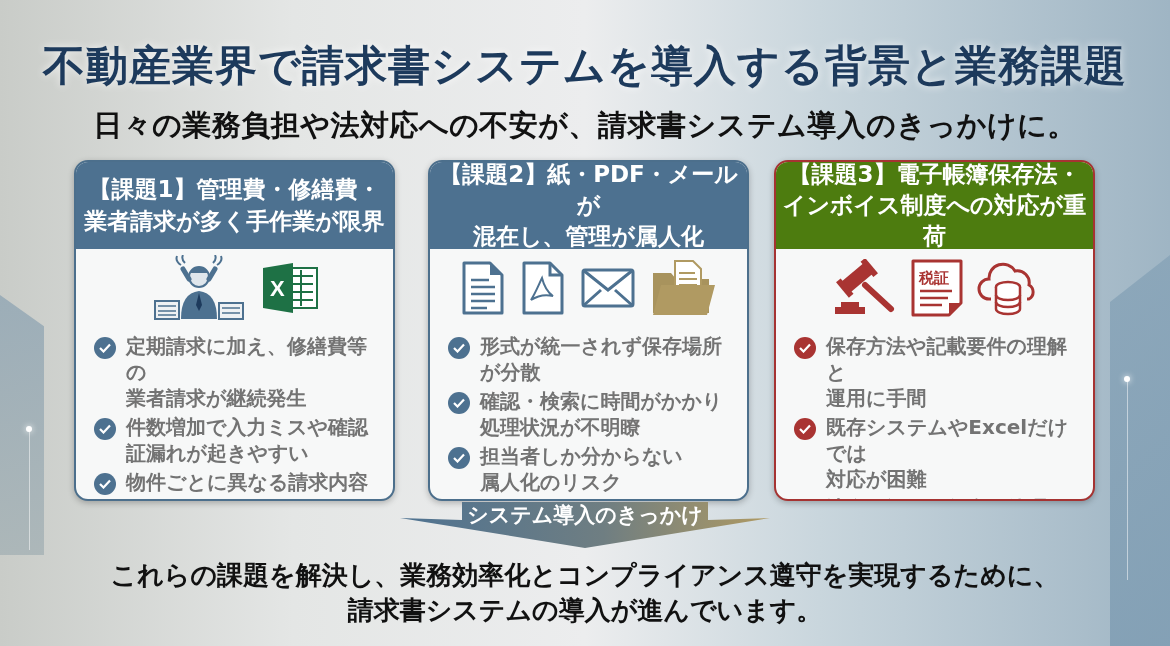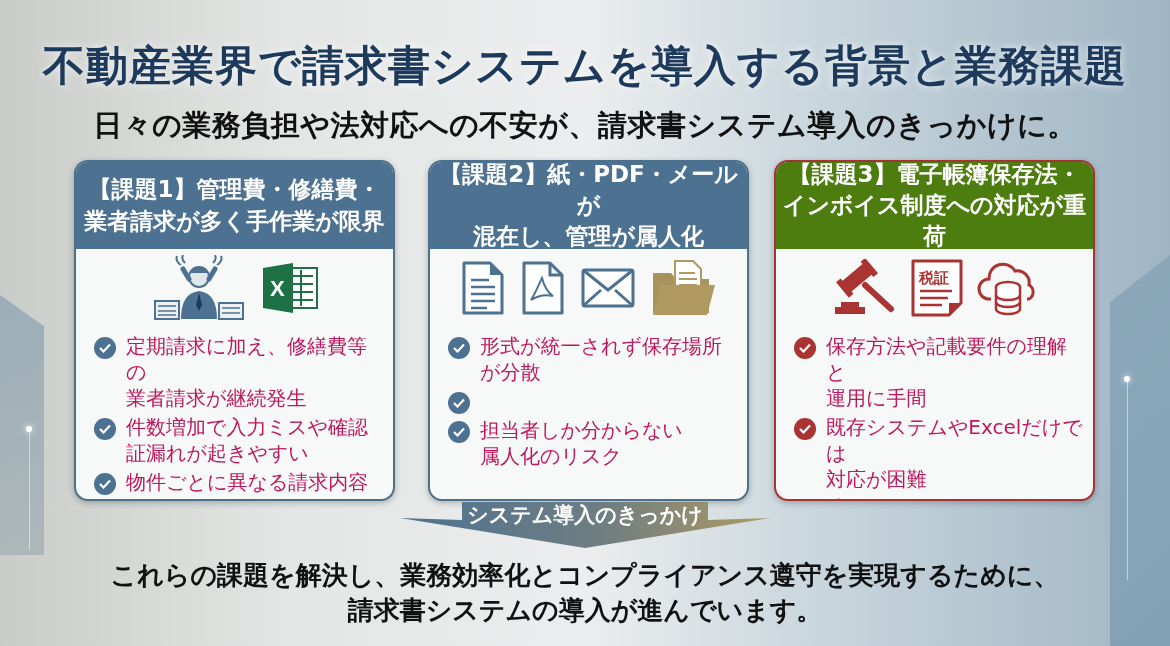--- a/index.html
+++ b/index.html
@@ -47,21 +47,21 @@
   .red .card-header { background: #4d7c0f; }
   .icons { height: 78px; display: flex; justify-content: center; align-items: center; gap: 14px; }
   .items { padding: 6px 10px 0 18px; }
   .item { display: flex; align-items: flex-start; margin-bottom: 3px; }
   .check {
     flex: 0 0 22px; width: 22px; height: 22px; border-radius: 50%;
     margin-top: 4px; margin-right: 10px; display: flex; align-items: center; justify-content: center;
   }
   .blue .check { background: #4d7190; }
   .red .check { background: #a93432; }
-  .item-text { font-size: 20px; font-weight: normal; color: #be185d; line-height: 1.3; white-space: pre-line; }
+  .item-text { font-size: 20px; font-weight: bold; color: #737373; line-height: 1.3; white-space: pre-line; }
 
   .arrow {
     position: absolute; left: 400px; top: 502px; width: 370px; height: 46px;
   }
   .arrow-label {
     position: absolute; left: 440px; top: 500px; width: 290px; text-align: center;
     color: #fff; font-size: 21px; font-weight: bold; line-height: 30px;
   }
   .conclusion {
     position: absolute; left: 0; top: 558px; width: 1170px; text-align: center;
@@ -174,20 +174,22 @@
         </span>
       <span class="item-text">形式が統一されず保存場所
 が分散</span>
     </div>
     <div class="item">
       <span class="check">
           <svg width="12" height="10" viewBox="0 0 12 10">
             <path d="M1 5 l3.5 3.5 l6.5 -7" stroke="#fff" stroke-width="2.2" fill="none"></path>
           </svg>
         </span>
+      <span class="item-text">確認・検索に時間がかかり
+処理状況が不明瞭</span>
     </div>
     <div class="item">
       <span class="check">
           <svg width="12" height="10" viewBox="0 0 12 10">
             <path d="M1 5 l3.5 3.5 l6.5 -7" stroke="#fff" stroke-width="2.2" fill="none"></path>
           </svg>
         </span>
       <span class="item-text">担当者しか分からない
 属人化のリスク</span>
     </div>

